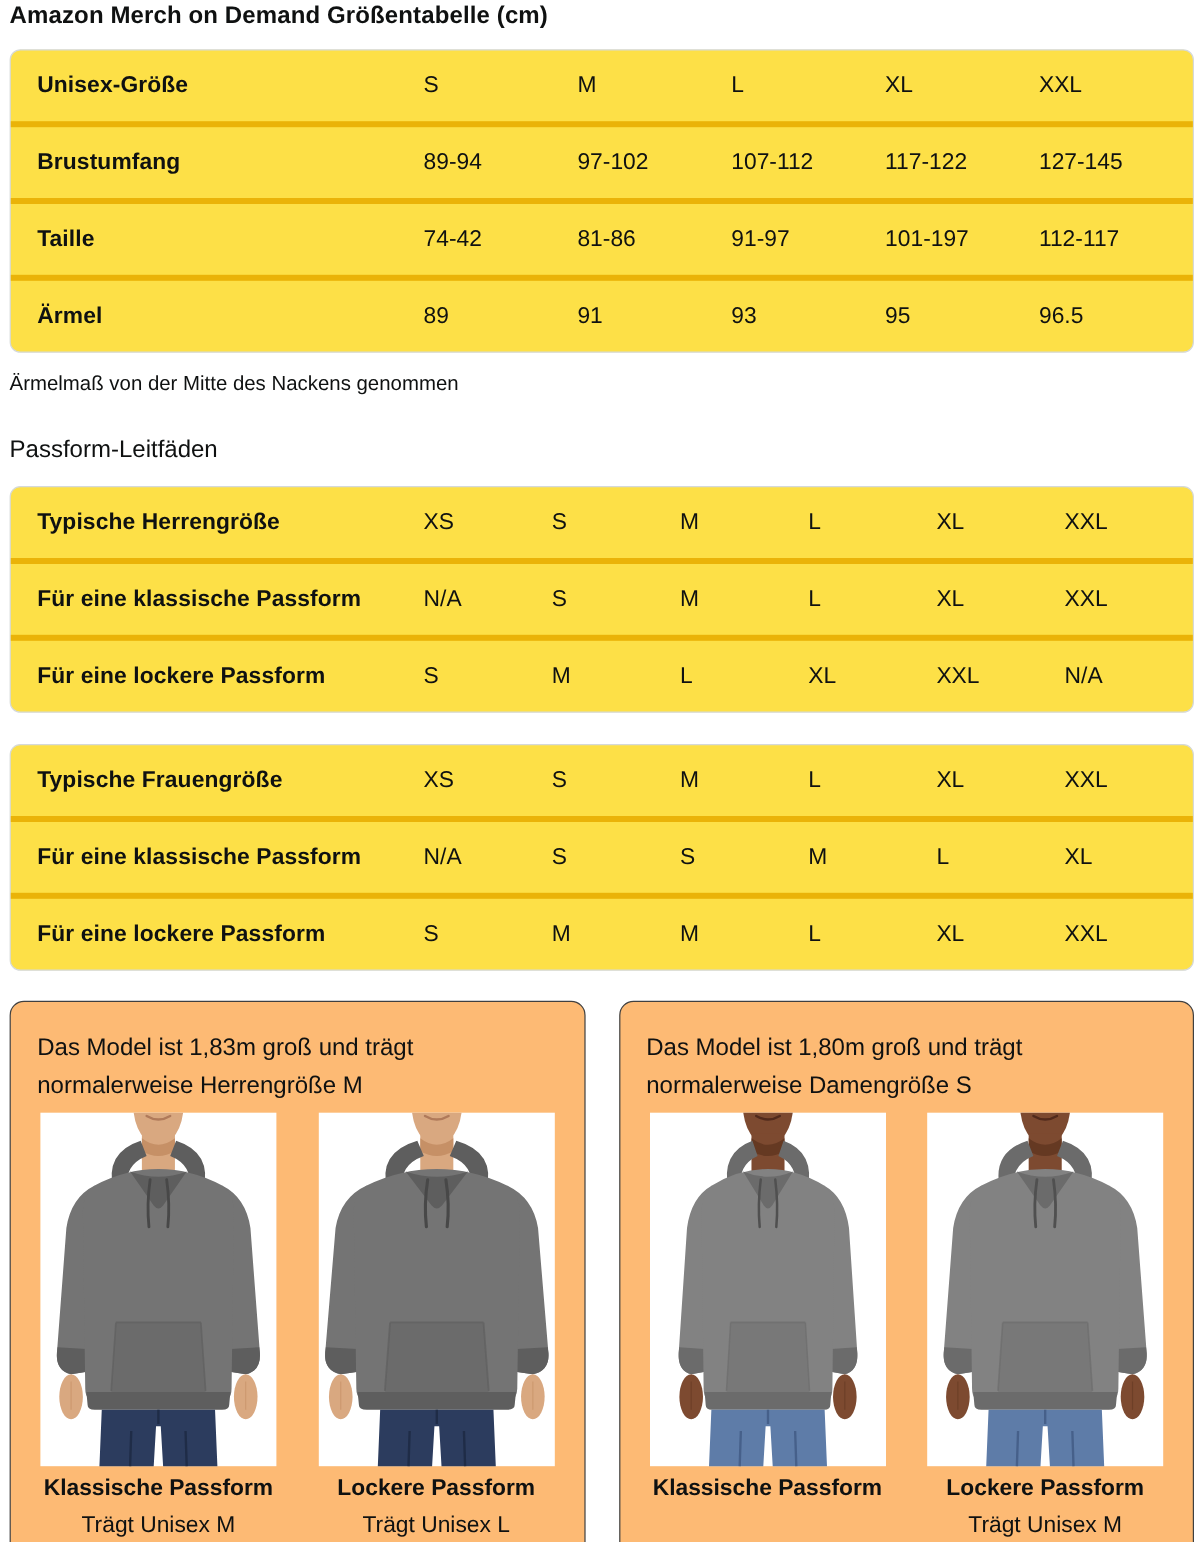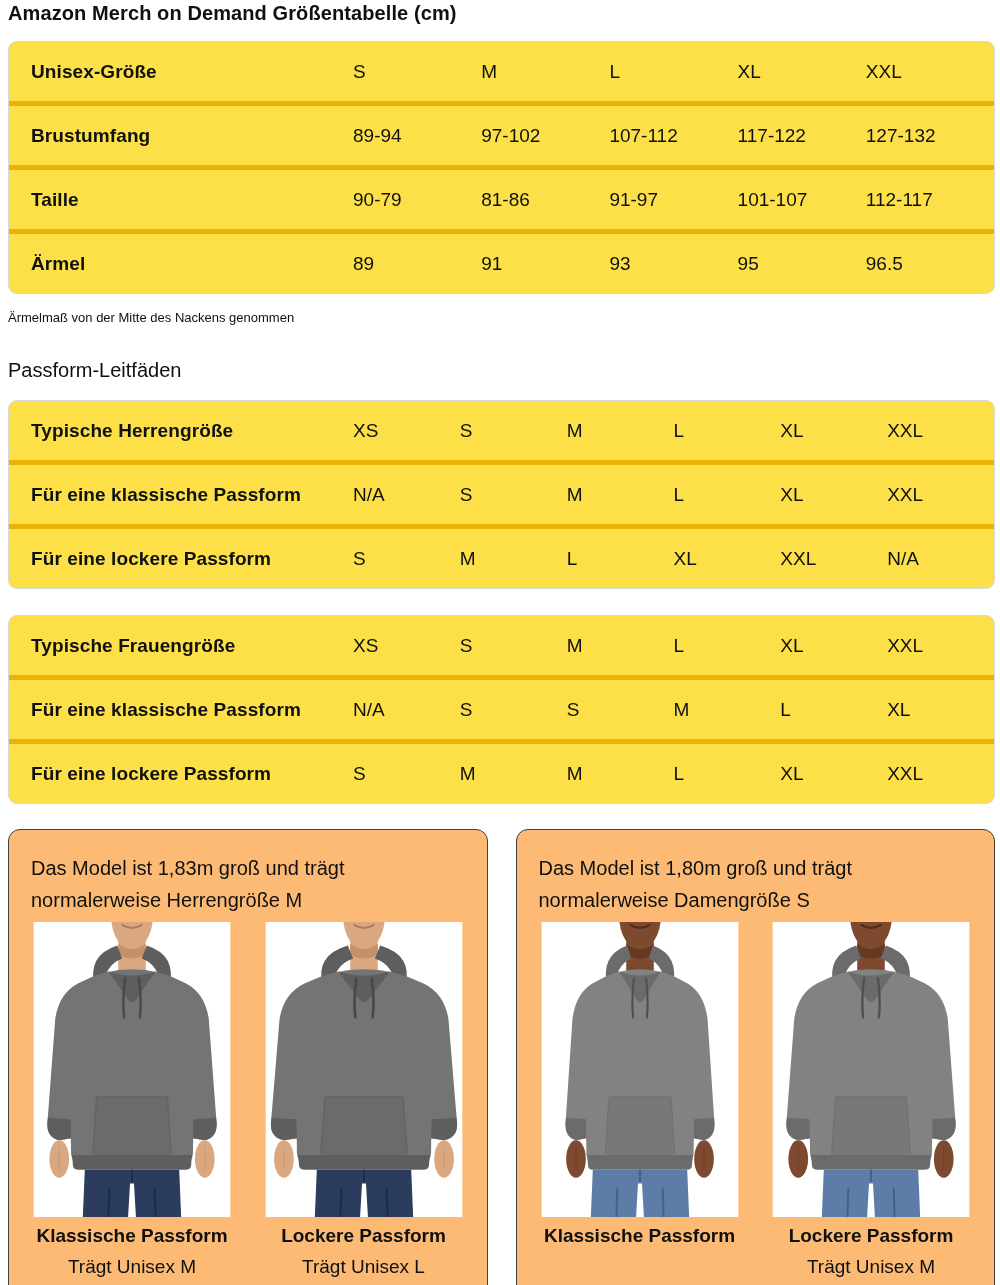--- a/index.html
+++ b/index.html
@@ -12,21 +12,21 @@
   .page-title{font-size:20px;font-weight:700;margin:0 0 16px 0;letter-spacing:.1px;}
 
   .tbl{border:1px solid #d5d9d9;border-radius:9px;background:#fde047;}
   .trow{display:grid;align-items:center;height:59px;padding-left:22px;font-size:19px;}
   .trow + .trow{border-top:5px solid #eab308;}
   .t5 .trow{grid-template-columns:322px repeat(5,1fr);}
   .t6 .trow{grid-template-columns:322px repeat(6,1fr);}
   .cell{white-space:nowrap;}
   .label{font-weight:700;letter-spacing:.1px;}
 
-  .note{font-size:13px;margin:16px 0 0 0;}
+  .note{font-size:17px;margin:16px 0 0 0;}
   .section-heading{font-size:20px;font-weight:400;margin:34px 0 18px 0;}
   .tbl + .tbl{margin-top:26px;}
 
   .cards{display:flex;gap:28px;margin-top:25px;}
   .card{flex:1;border:1px solid #404040;border-radius:12px;padding:22px 20px 20px 20px;background:#fdba74;}
   .card-desc{font-size:20px;line-height:32px;margin:0 0 6px 2px;}
   .figures{display:flex;justify-content:space-between;padding:0 2px;}
   .figure{width:202px;margin:0;text-align:center;}
   .model-photo{width:202px;height:295px;}
   .model-photo svg{display:block;width:100%;height:100%;}
@@ -48,28 +48,28 @@
       <div class="cell">L</div>
       <div class="cell">XL</div>
       <div class="cell">XXL</div>
     </div>
     <div class="trow">
       <div class="cell label">Brustumfang</div>
       <div class="cell">89-94</div>
       <div class="cell">97-102</div>
       <div class="cell">107-112</div>
       <div class="cell">117-122</div>
-      <div class="cell">127-132</div>
+      <div class="cell">127-145</div>
     </div>
     <div class="trow">
       <div class="cell label">Taille</div>
-      <div class="cell">90-79</div>
+      <div class="cell">74-42</div>
       <div class="cell">81-86</div>
       <div class="cell">91-97</div>
-      <div class="cell">101-107</div>
+      <div class="cell">101-197</div>
       <div class="cell">112-117</div>
     </div>
     <div class="trow">
       <div class="cell label">Ärmel</div>
       <div class="cell">89</div>
       <div class="cell">91</div>
       <div class="cell">93</div>
       <div class="cell">95</div>
       <div class="cell">96.5</div>
     </div>

